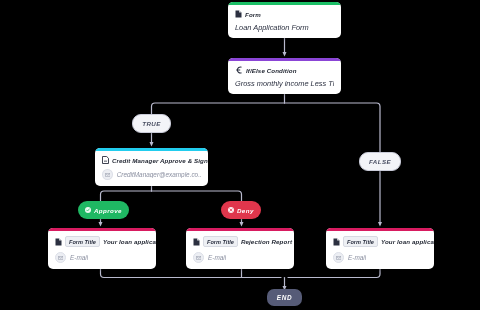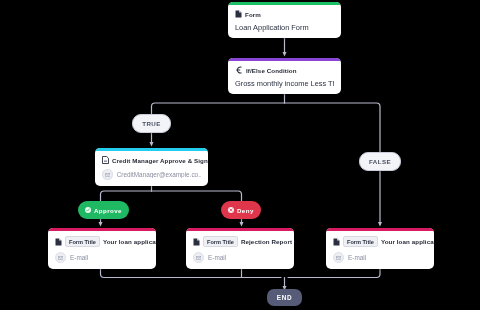--- a/index.html
+++ b/index.html
@@ -3,21 +3,21 @@
 <meta charset="utf-8">
 <style>
   html,body{margin:0;padding:0;}
   body{
     width:480px;height:310px;
     background:#000000;
     font-family:"Liberation Sans", sans-serif;
     overflow:hidden;
     position:relative;
   }
-  #canvas{position:absolute;inset:0;width:412px;height:310px;}
+  #canvas{position:absolute;inset:0;width:412px;height:310px;font-style:italic;}
   svg.wires{position:absolute;left:0;top:0;width:480px;height:310px;pointer-events:none;}
 
   .card{
     position:absolute;
     background:#ffffff;
     border-radius:5px;
     box-shadow:0 1px 3px rgba(0,0,0,0.35);
     overflow:hidden;
     box-sizing:border-box;
   }

